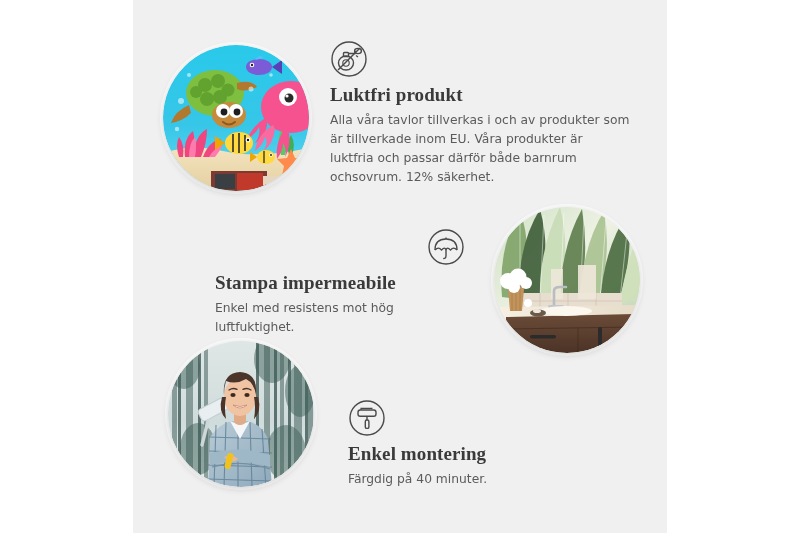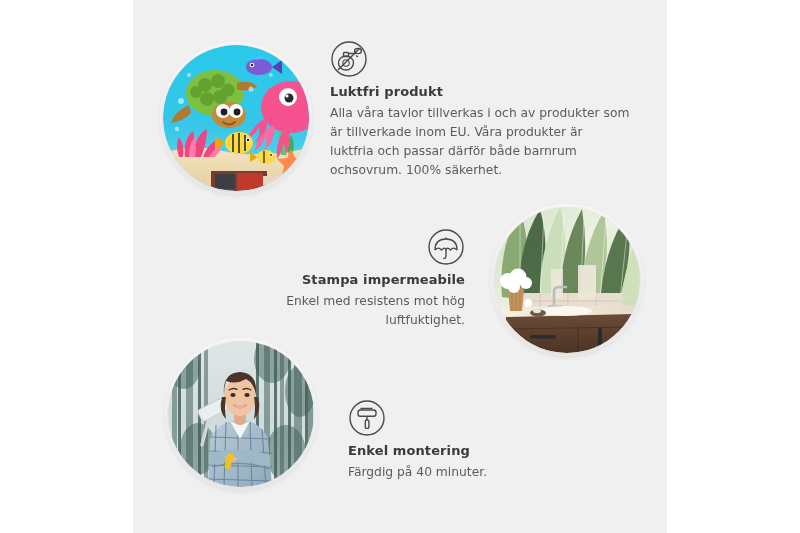--- a/index.html
+++ b/index.html
@@ -41,36 +41,37 @@
   }
 
   .icon-wrap {
     width: 38px;
     height: 38px;
     display: block;
   }
   .icon-wrap svg { display: block; }
 
   .f-title {
-    font-size: 13px;
+    font-size: 19px;
     font-weight: bold;
     color: #3a3a3a;
     letter-spacing: 0.1px;
     margin: 6px 0 4px 0;
     line-height: 1.2;
+    font-family: Liberation Serif, serif;
   }
   .f-body {
     font-size: 12.3px;
     color: #5b5b5b;
     line-height: 1.56;
     margin: 0;
   }
 
   .align-left  { text-align: left; }
-  .align-right { text-align: right; }
+  .align-right { }
 
   .align-right .icon-wrap { margin-left: auto; }
 
   
   .photo {
     position: absolute;
     border-radius: 50%;
     overflow: hidden;
     box-shadow: 0 2px 7px rgba(0,0,0,0.16), 0 0 0 3px rgba(255,255,255,0.75);
   }
@@ -221,21 +222,21 @@
         <ellipse cx="28" cy="11" rx="3.4" ry="2.6"></ellipse>
 
         <path d="M26 15.5 L28 17" stroke-width="1.1"></path>
 
         <circle cx="16" cy="23" r="3.2" stroke-width="1.1"></circle>
 
         <line x1="8" y1="30" x2="30" y2="8" stroke-width="1.5"></line>
       </svg>
     </span>
     <h2 class="f-title">Luktfri produkt</h2>
-    <p class="f-body">Alla våra tavlor tillverkas i och av produkter som är tillverkade inom EU. Våra produkter är luktfria och passar därför både barnrum ochsovrum. 100% säkerhet.</p>
+    <p class="f-body">Alla våra tavlor tillverkas i och av produkter som är tillverkade inom EU. Våra produkter är luktfria och passar därför både barnrum ochsovrum. 12% säkerhet.</p>
   </div>
 
   <div class="photo" id="photo-bathroom">
     <div class="photo-inner">
       <svg viewBox="0 0 146 146" preserveAspectRatio="xMidYMid slice">
         <defs>
           <linearGradient id="wallg" x1="0" y1="0" x2="1" y2="1">
             <stop offset="0%" stop-color="#cfe0c4"></stop>
             <stop offset="45%" stop-color="#eef2e4"></stop>
             <stop offset="100%" stop-color="#b9cfa8"></stop>

